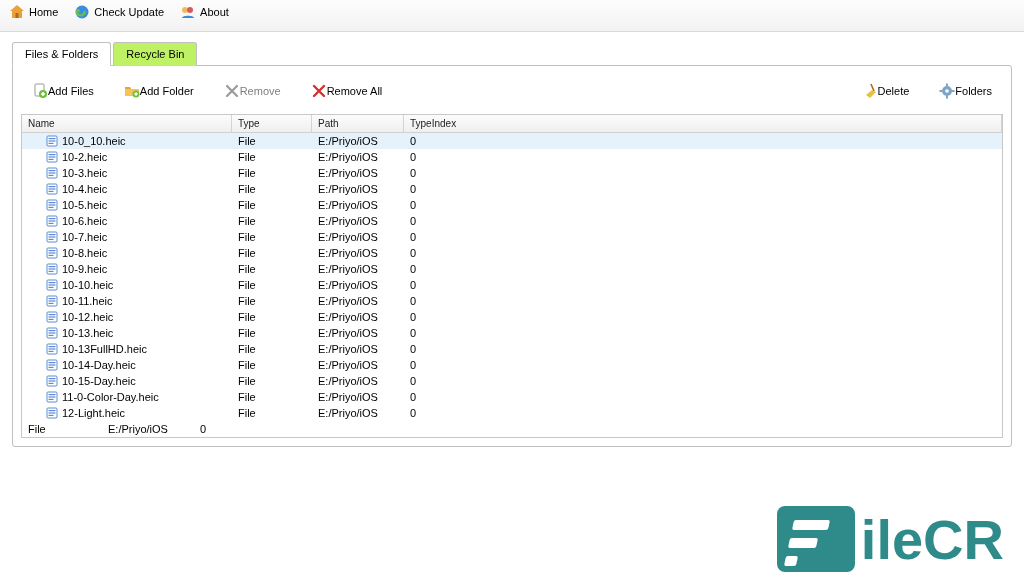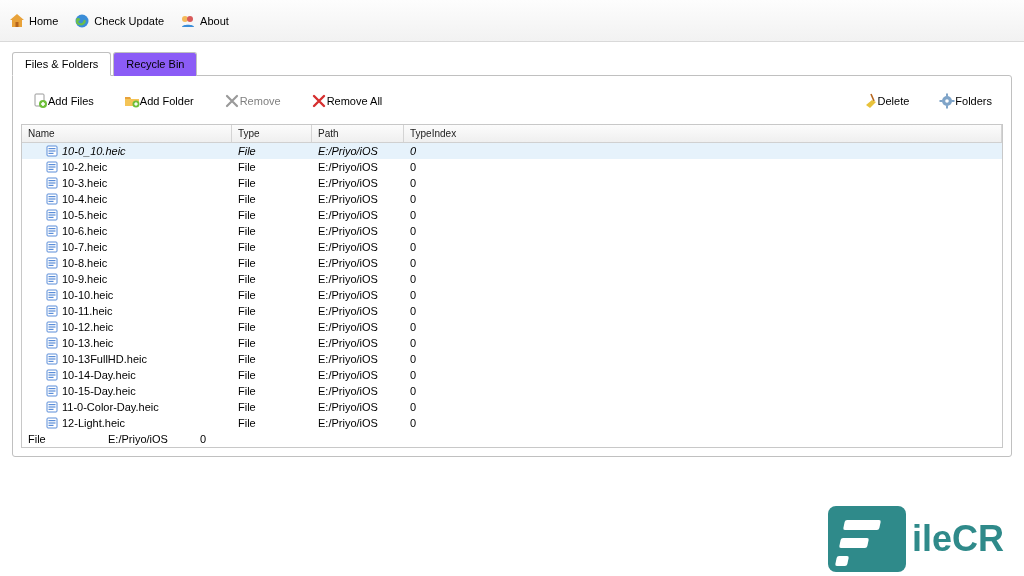--- a/index.html
+++ b/index.html
@@ -6,25 +6,24 @@
 body {
   font-family: "Segoe UI", Tahoma, sans-serif;
   font-size: 11px;
   background: #fff;
   width: 1024px;
   height: 576px;
   overflow: hidden;
   position: relative;
 }
 .topbar {
-  height: 42px;
+  height: 32px;
   background: linear-gradient(#fdfdfd, #f2f2f2);
   border-bottom: 1px solid #d9d9d9;
   display: flex;
-  align-items: center;
   padding: 0 4px;
   gap: 2px;
 }
 .topbar-btn {
   display: flex;
   align-items: center;
   height: 23px;
   padding: 0 8px 0 4px;
   gap: 4px;
   border: 1px solid transparent;
@@ -38,21 +37,21 @@
 .tabs {
   display: flex;
   position: relative;
   margin-bottom: -1px;
   z-index: 2;
 }
 .tab {
   padding: 5px 12px;
   border: 1px solid #c0c0c0;
   border-bottom: none;
-  background: #8b5cf6;
+  background: #bef264;
   border-radius: 3px 3px 0 0;
   margin-right: 2px;
   cursor: pointer;
 }
 .tab.active {
   background: #fff;
   border-bottom: 1px solid #fff;
 }
 .tab-panel {
   border: 1px solid #c0c0c0;
@@ -97,34 +96,34 @@
 .grid-body {
   max-height: 380px;
   background: #fff;
 }
 .row {
   display: flex;
   align-items: center;
   height: 16px;
   font-size: 11px;
 }
-.row.sel { background: #e6f2fb; font-style: italic; }
+.row.sel { background: #e6f2fb; }
 .cell { padding: 0 6px; overflow: hidden; white-space: nowrap; }
 .cell.col-name { padding-left: 24px; display: flex; align-items: center; gap: 4px; }
 .file-icon { width: 12px; height: 12px; display: inline-block; }
 .watermark {
   position: absolute;
   right: 20px;
   bottom: 4px;
   display: flex;
   align-items: center;
   gap: 6px;
   color: #2f8a8a;
   font-weight: 800;
-  font-size: 36px;
+  font-size: 56px;
   letter-spacing: 0;
   font-family: Arial, sans-serif;
 }
 .wm-block {
   width: 78px;
   height: 66px;
   background: #2f8a8a;
   border-radius: 8px;
   position: relative;
 }

